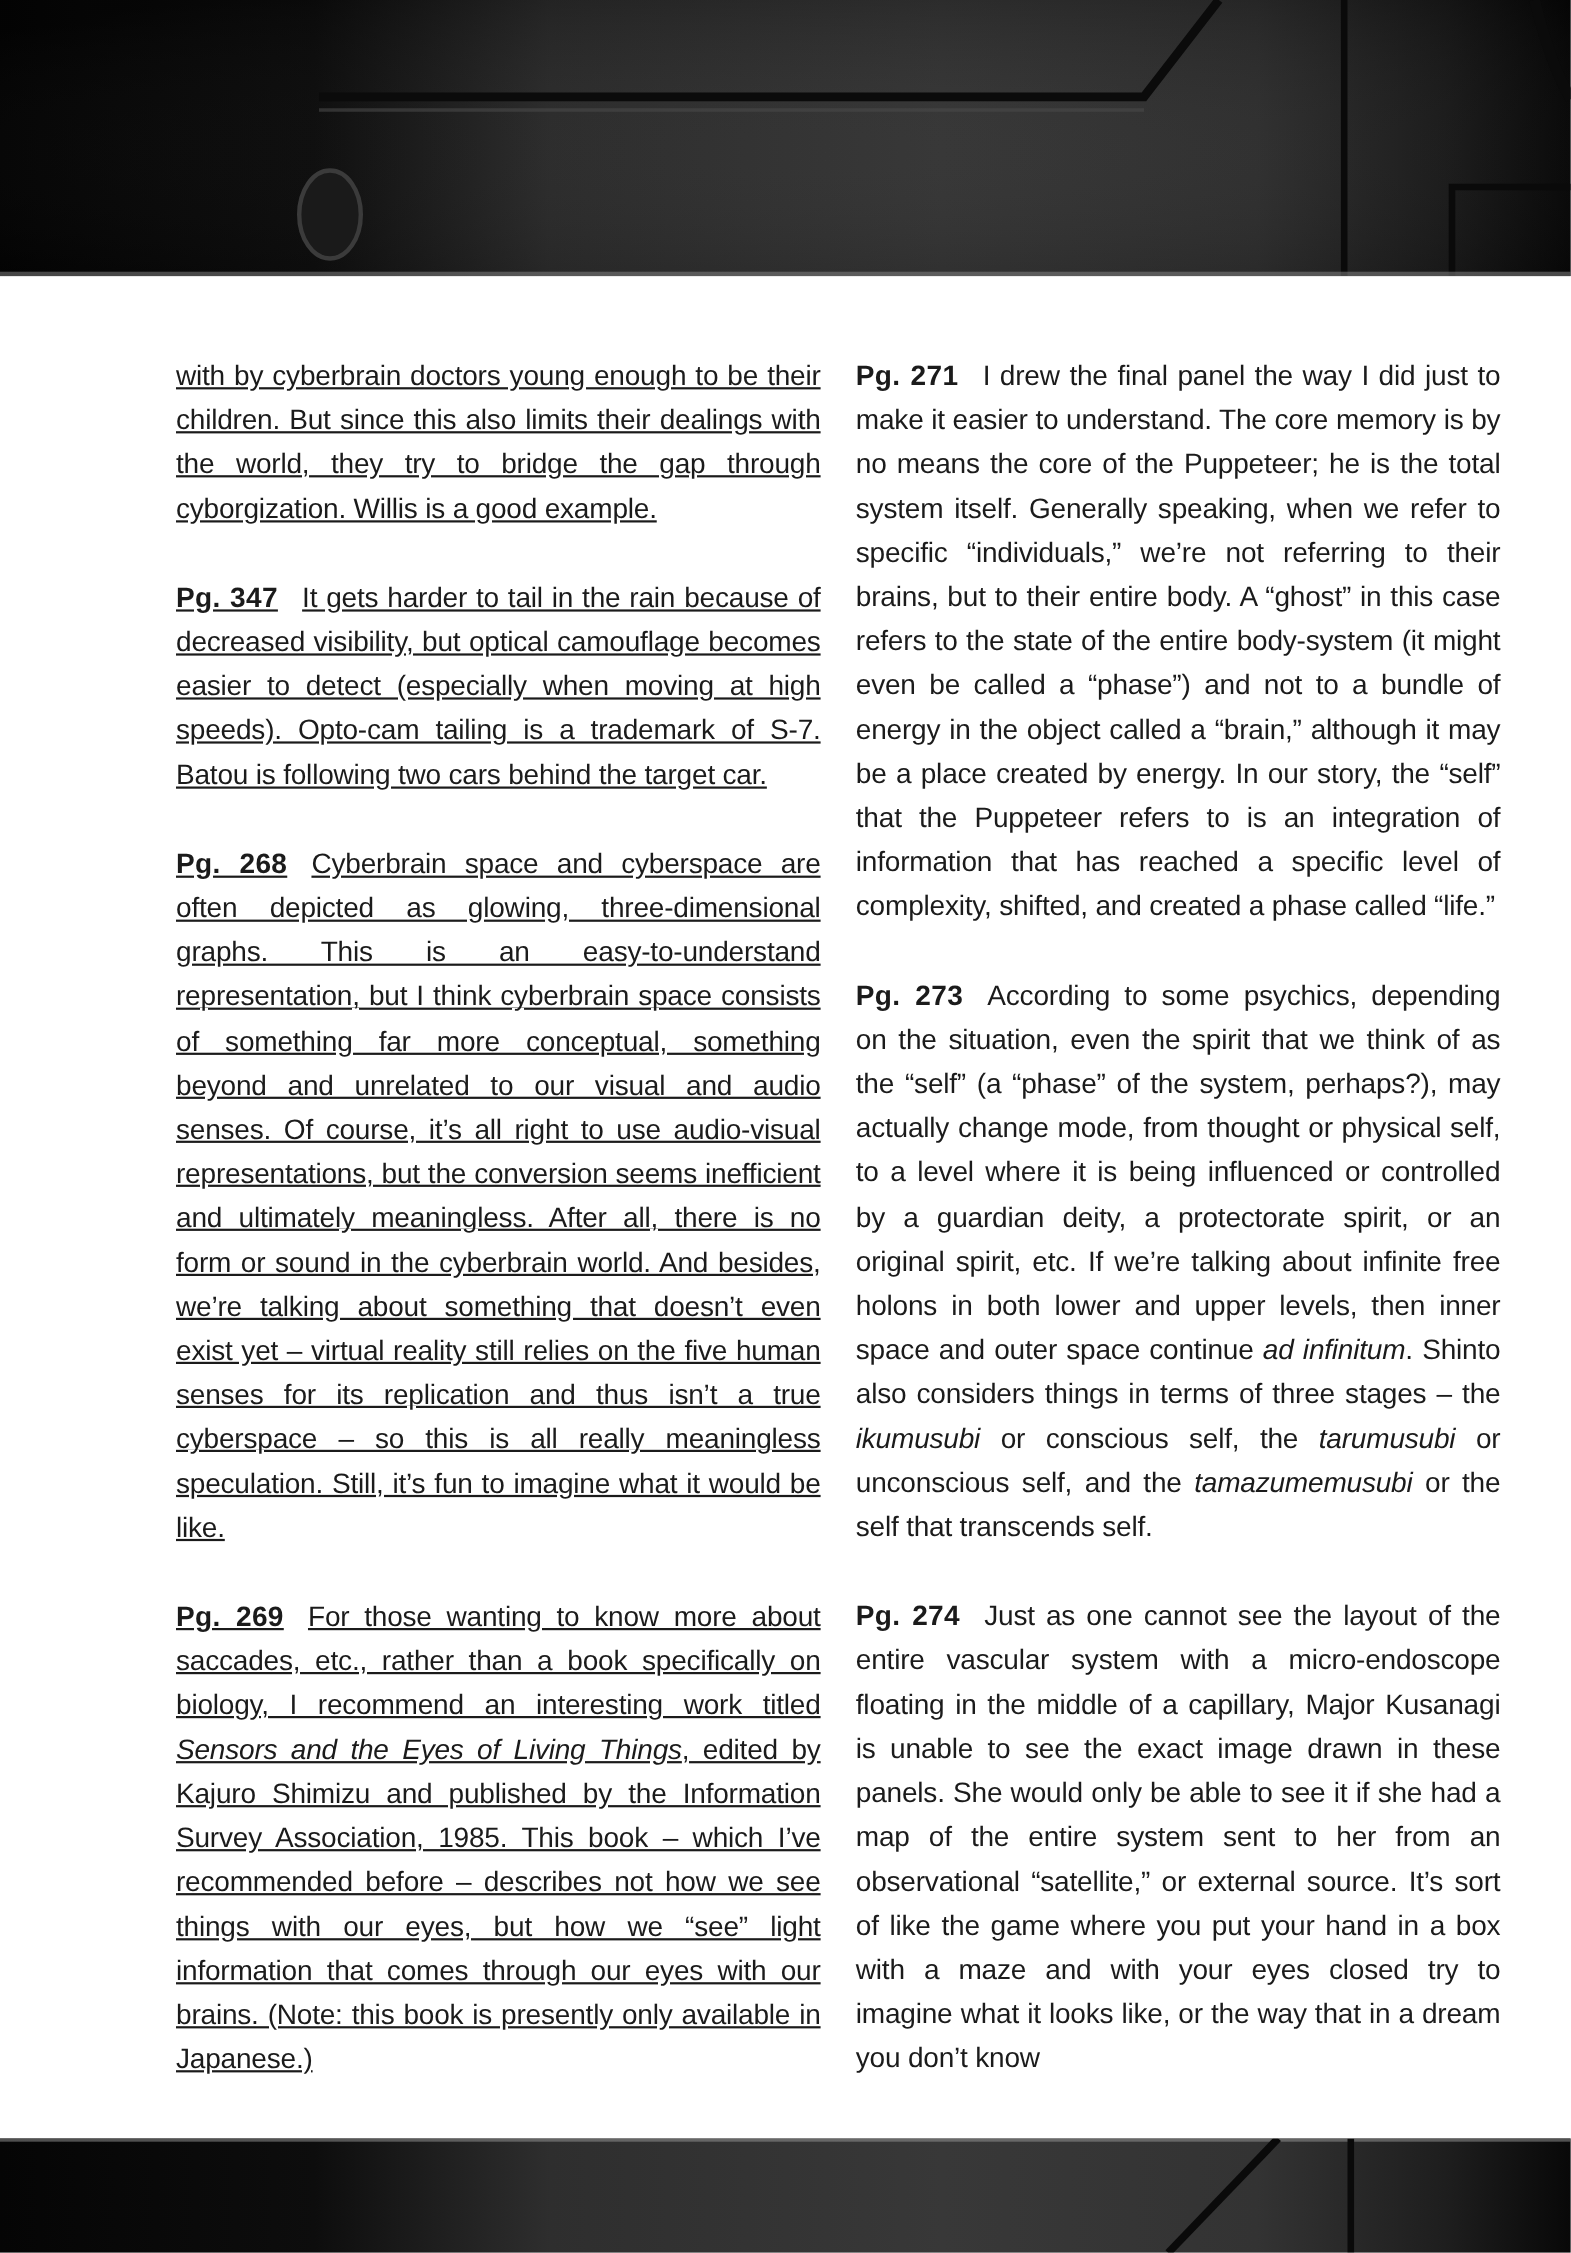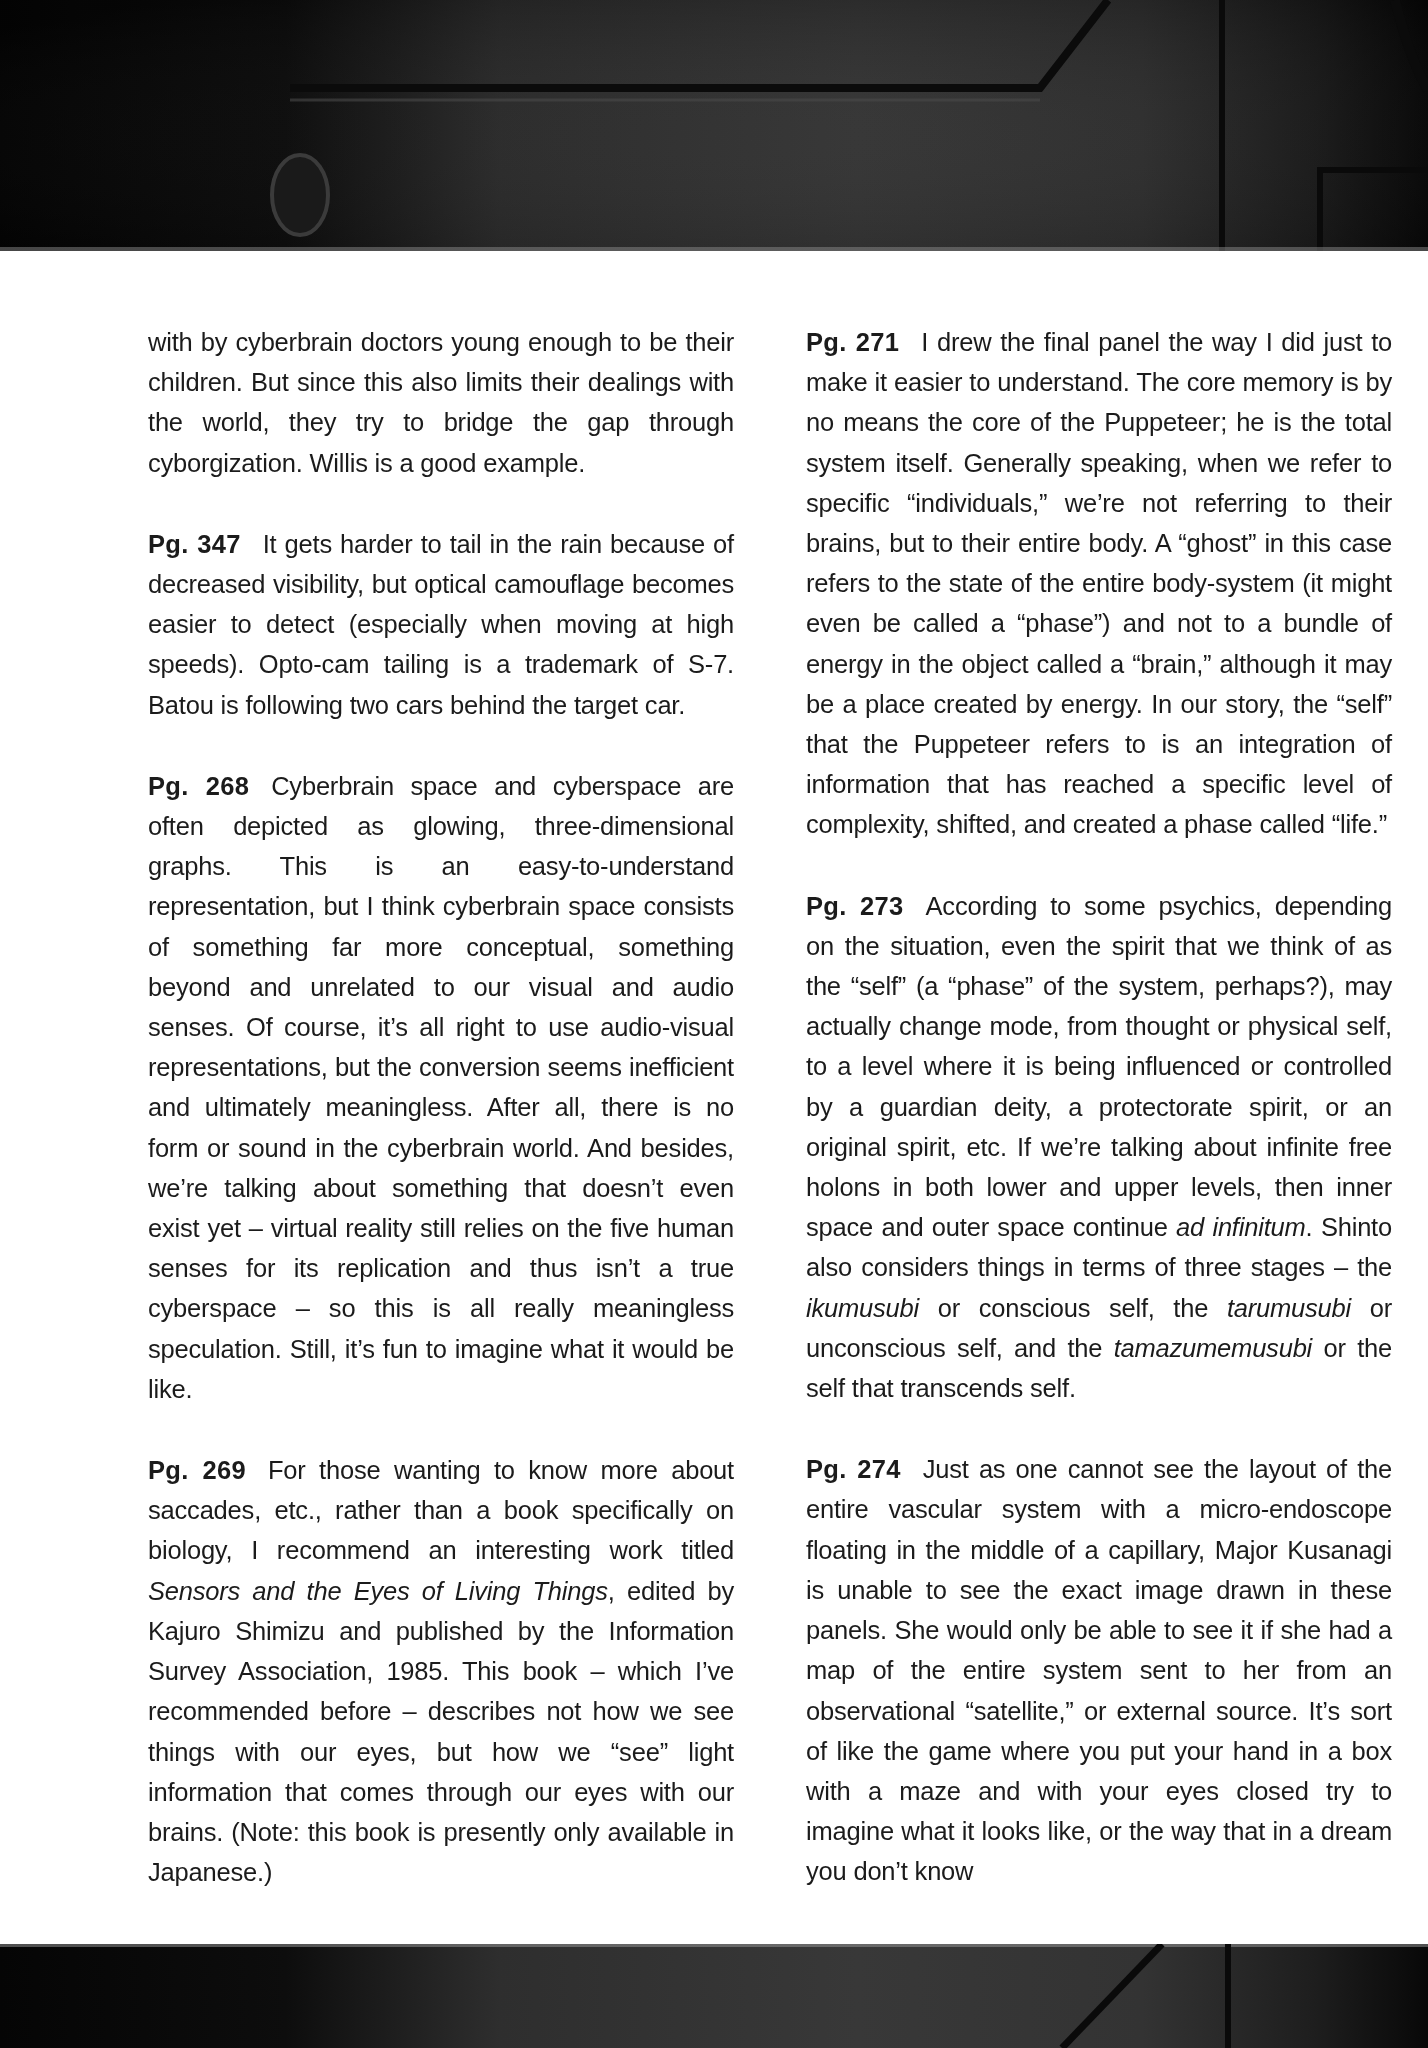--- a/index.html
+++ b/index.html
@@ -13,22 +13,22 @@
     background: linear-gradient(90deg, #050505 0%, #0d0d0d 20%, #2e2e2e 35%, #383838 60%, #333 80%, #1e1e1e 92%, #080808 100%);
   }
   .band.top { top: 0; height: 251px; }
   .band.bottom { top: 1944px; height: 104px; }
   .band svg { position: absolute; left: 0; top: 0; }
   .col {
     position: absolute; top: 322px; width: 586px;
     color: #1b1b1b; font-size: 25.5px; line-height: 40.2px;
     text-align: justify; letter-spacing: -0.2px;
   }
-  .col.left { left: 148px; }
-  .col.right { left: 806px; }
+  .col.left { left: 160px; text-decoration: underline; }
+  .col.right { left: 778px; }
   .entry { margin: 0 0 41px 0; }
   .pg { font-weight: bold; letter-spacing: 0.3px; margin-right: 22px; }
   .ital { font-style: italic; }
 </style>
 </head>
 <body>
 
 <div class="band top">
   <svg width="1428" height="251">
     <defs>

